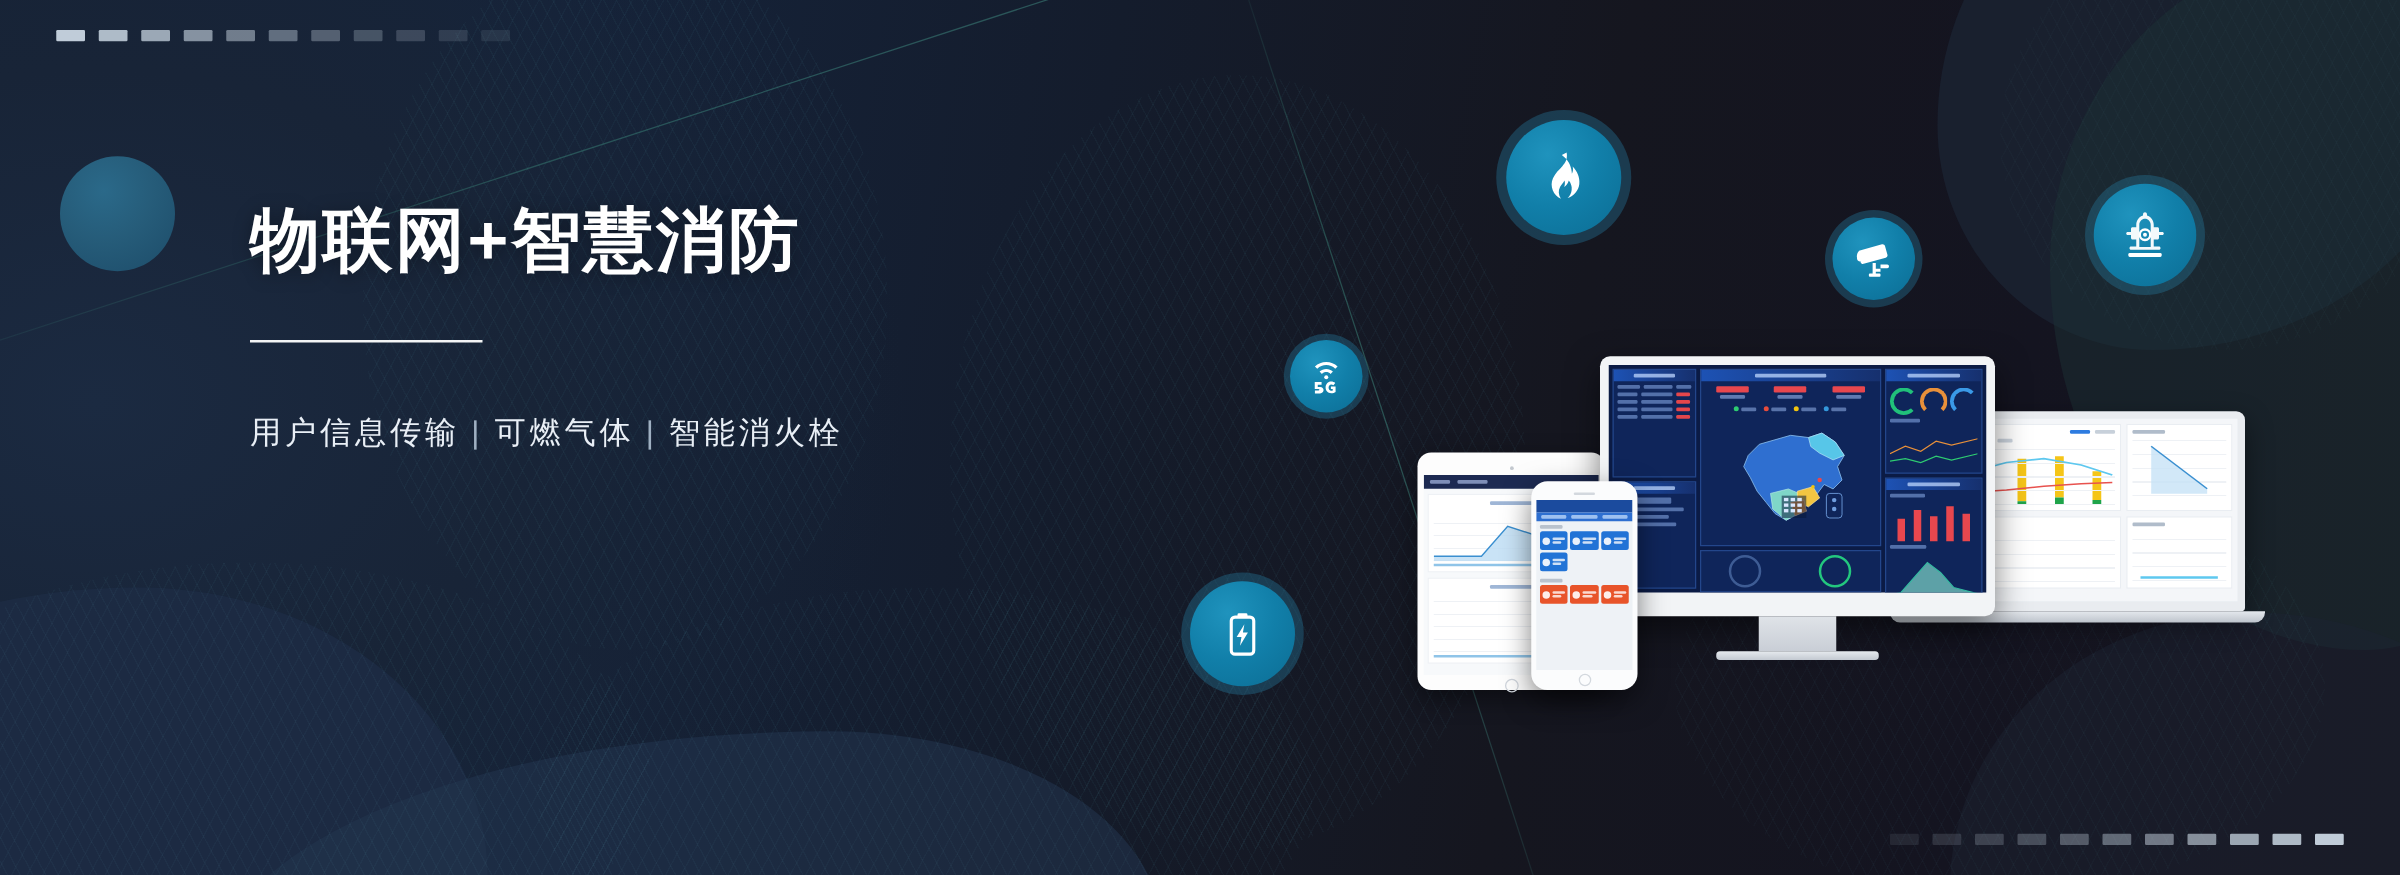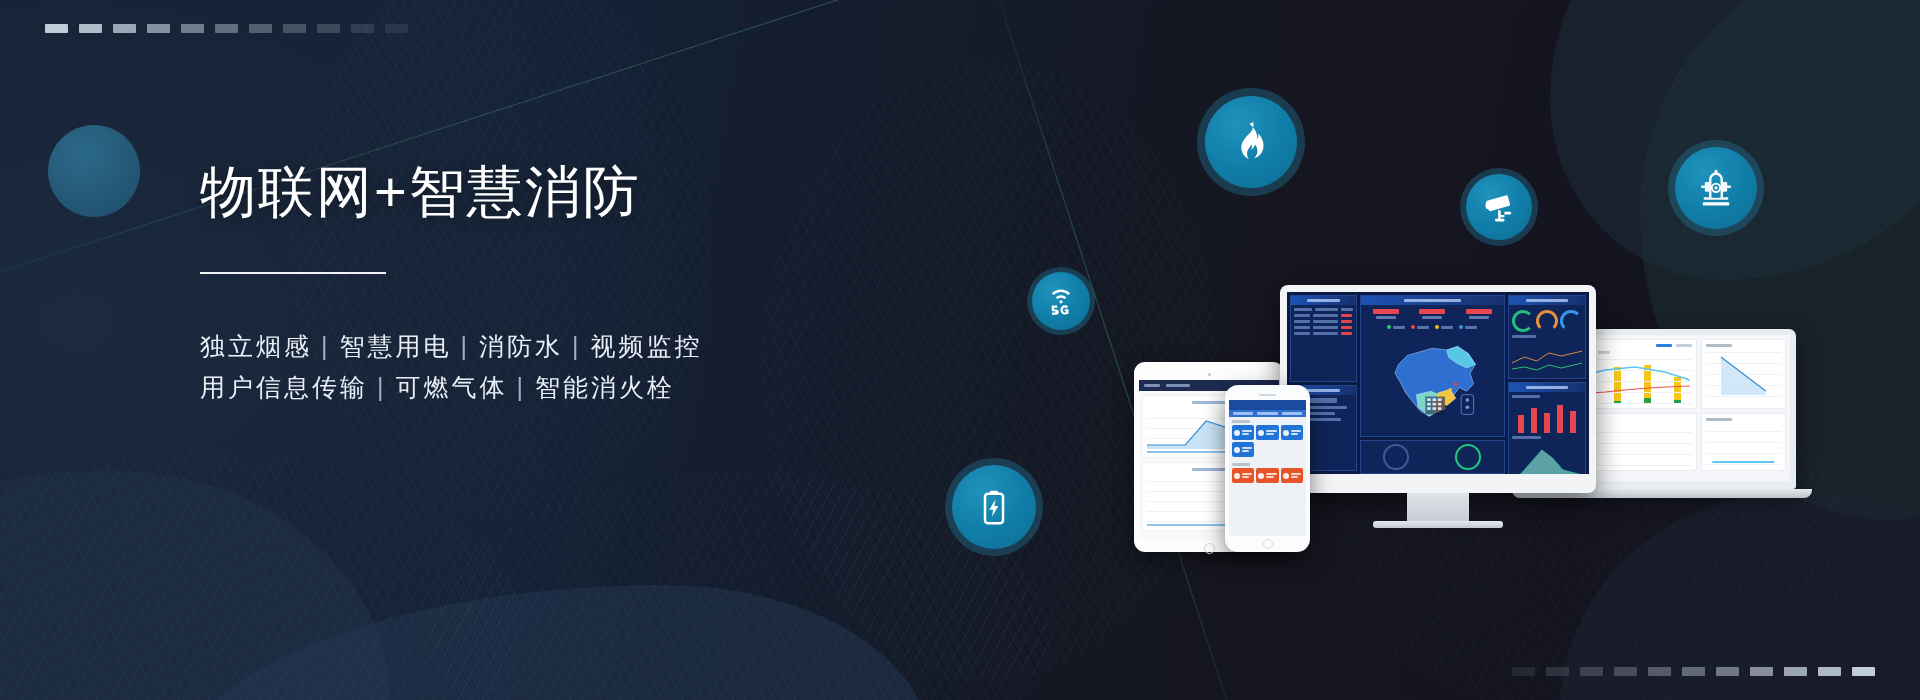--- a/index.html
+++ b/index.html
@@ -67,21 +67,21 @@
 
   
   .dashes { position:absolute; display:flex; gap:11px; }
   .dashes .dash { width:23px; height:9px; border-radius:1px; background:#c9d6e2; }
   .dashes-tl { left:45px; top:24px; }
   .dashes-br { right:45px; bottom:24px; }
 
   
   .copy { position:absolute; left:200px; top:160px; width:760px; }
   .title {
-    font-size:56px; font-weight:normal; color:#ffffff; letter-spacing:2px;
+    font-size:56px; font-weight:bold; color:#ffffff; letter-spacing:2px;
     line-height:1.15; text-shadow:0 2px 14px rgba(0,0,0,.35);
   }
   .subtitle {
     margin-top:22px; font-size:37px; color:#eef3f8; letter-spacing:7px;
     font-weight:300; line-height:1.2;
   }
   .divider {
     margin-top:48px; width:186px; height:2px; background:#ffffff; opacity:.95;
   }
   .features { margin-top:52px; }
@@ -276,21 +276,20 @@
       <span class="dash" style="opacity: 0.62;"></span>
       <span class="dash" style="opacity: 0.74;"></span>
       <span class="dash" style="opacity: 0.85;"></span>
       <span class="dash" style="opacity: 0.95;"></span>
     </div>
 
   <div class="copy">
     <div class="title">物联网+智慧消防</div>
     <div class="divider"></div>
     <div class="features">
-      <div class="feat-row"><span>独立烟感</span><span class="sep">|</span><span>智慧用电</span><span class="sep">|</span><span>消防水</span><span class="sep">|</span><span>视频监控</span></div>
       <div class="feat-row"><span>用户信息传输</span><span class="sep">|</span><span>可燃气体</span><span class="sep">|</span><span>智能消火栓</span></div>
     </div>
   </div>
 
   <div class="badge badge-flame">
     <div class="ring"></div>
     <div class="disc"></div>
     <svg width="46" height="46" viewBox="0 0 24 24">
       <path d="M13.2 1.6c.5 2.6-.5 4.3-1.8 5.7-1.3 1.5-2.9 2.8-3.9 5-1.5 3.3.2 7.2 3.3 8.6-1-1.6-1.2-3.4-.3-5 .5-.9 1.3-1.6 1.8-2.6.3.9.2 1.8-.1 2.7.9-.6 1.6-1.6 1.9-2.7.9 1.1 1.4 2.5 1.2 3.9-.1 1.3-.8 2.5-1.7 3.4 2.6-.8 4.6-3.2 4.9-5.9.3-2.7-.9-5.4-2.8-7.3.3 1 .2 2.1-.3 3-.1-2.5-1.1-5-3-6.7-.4-.4-.8-.8-1.2-1.1z"></path>
     </svg>

